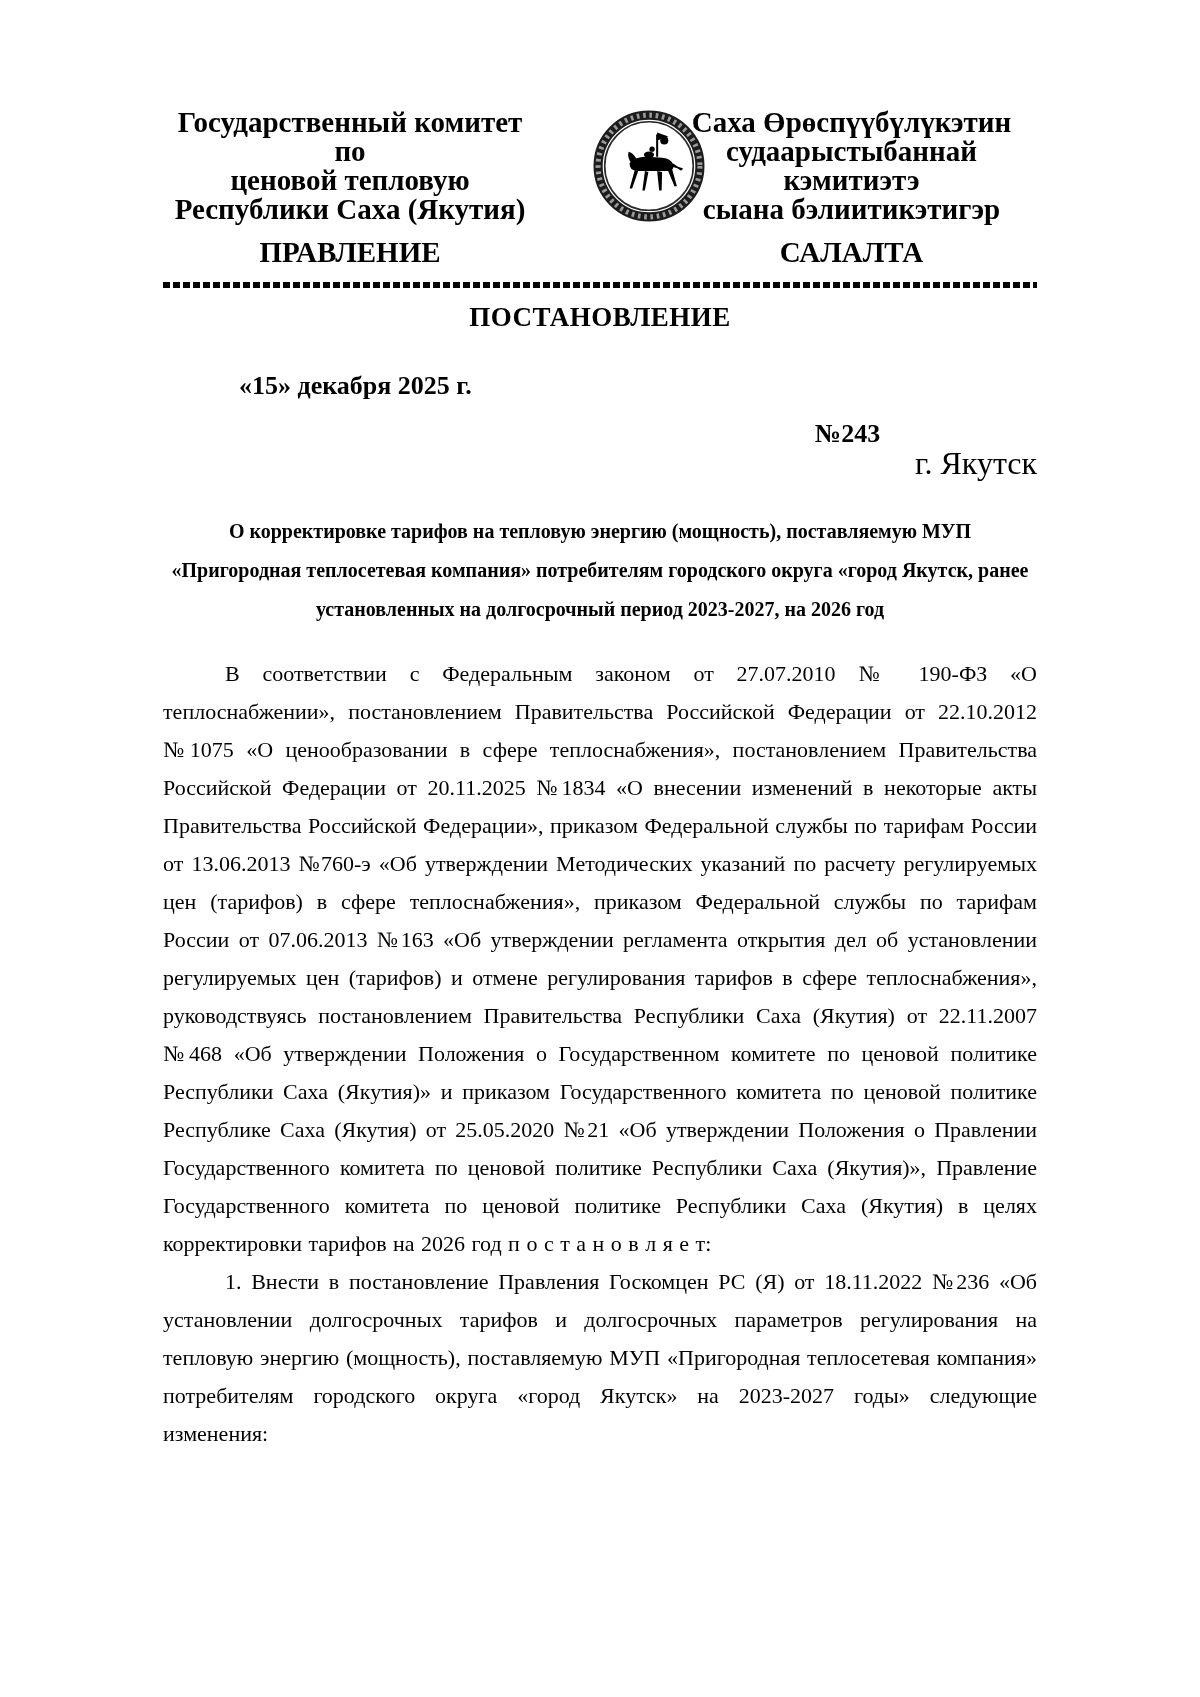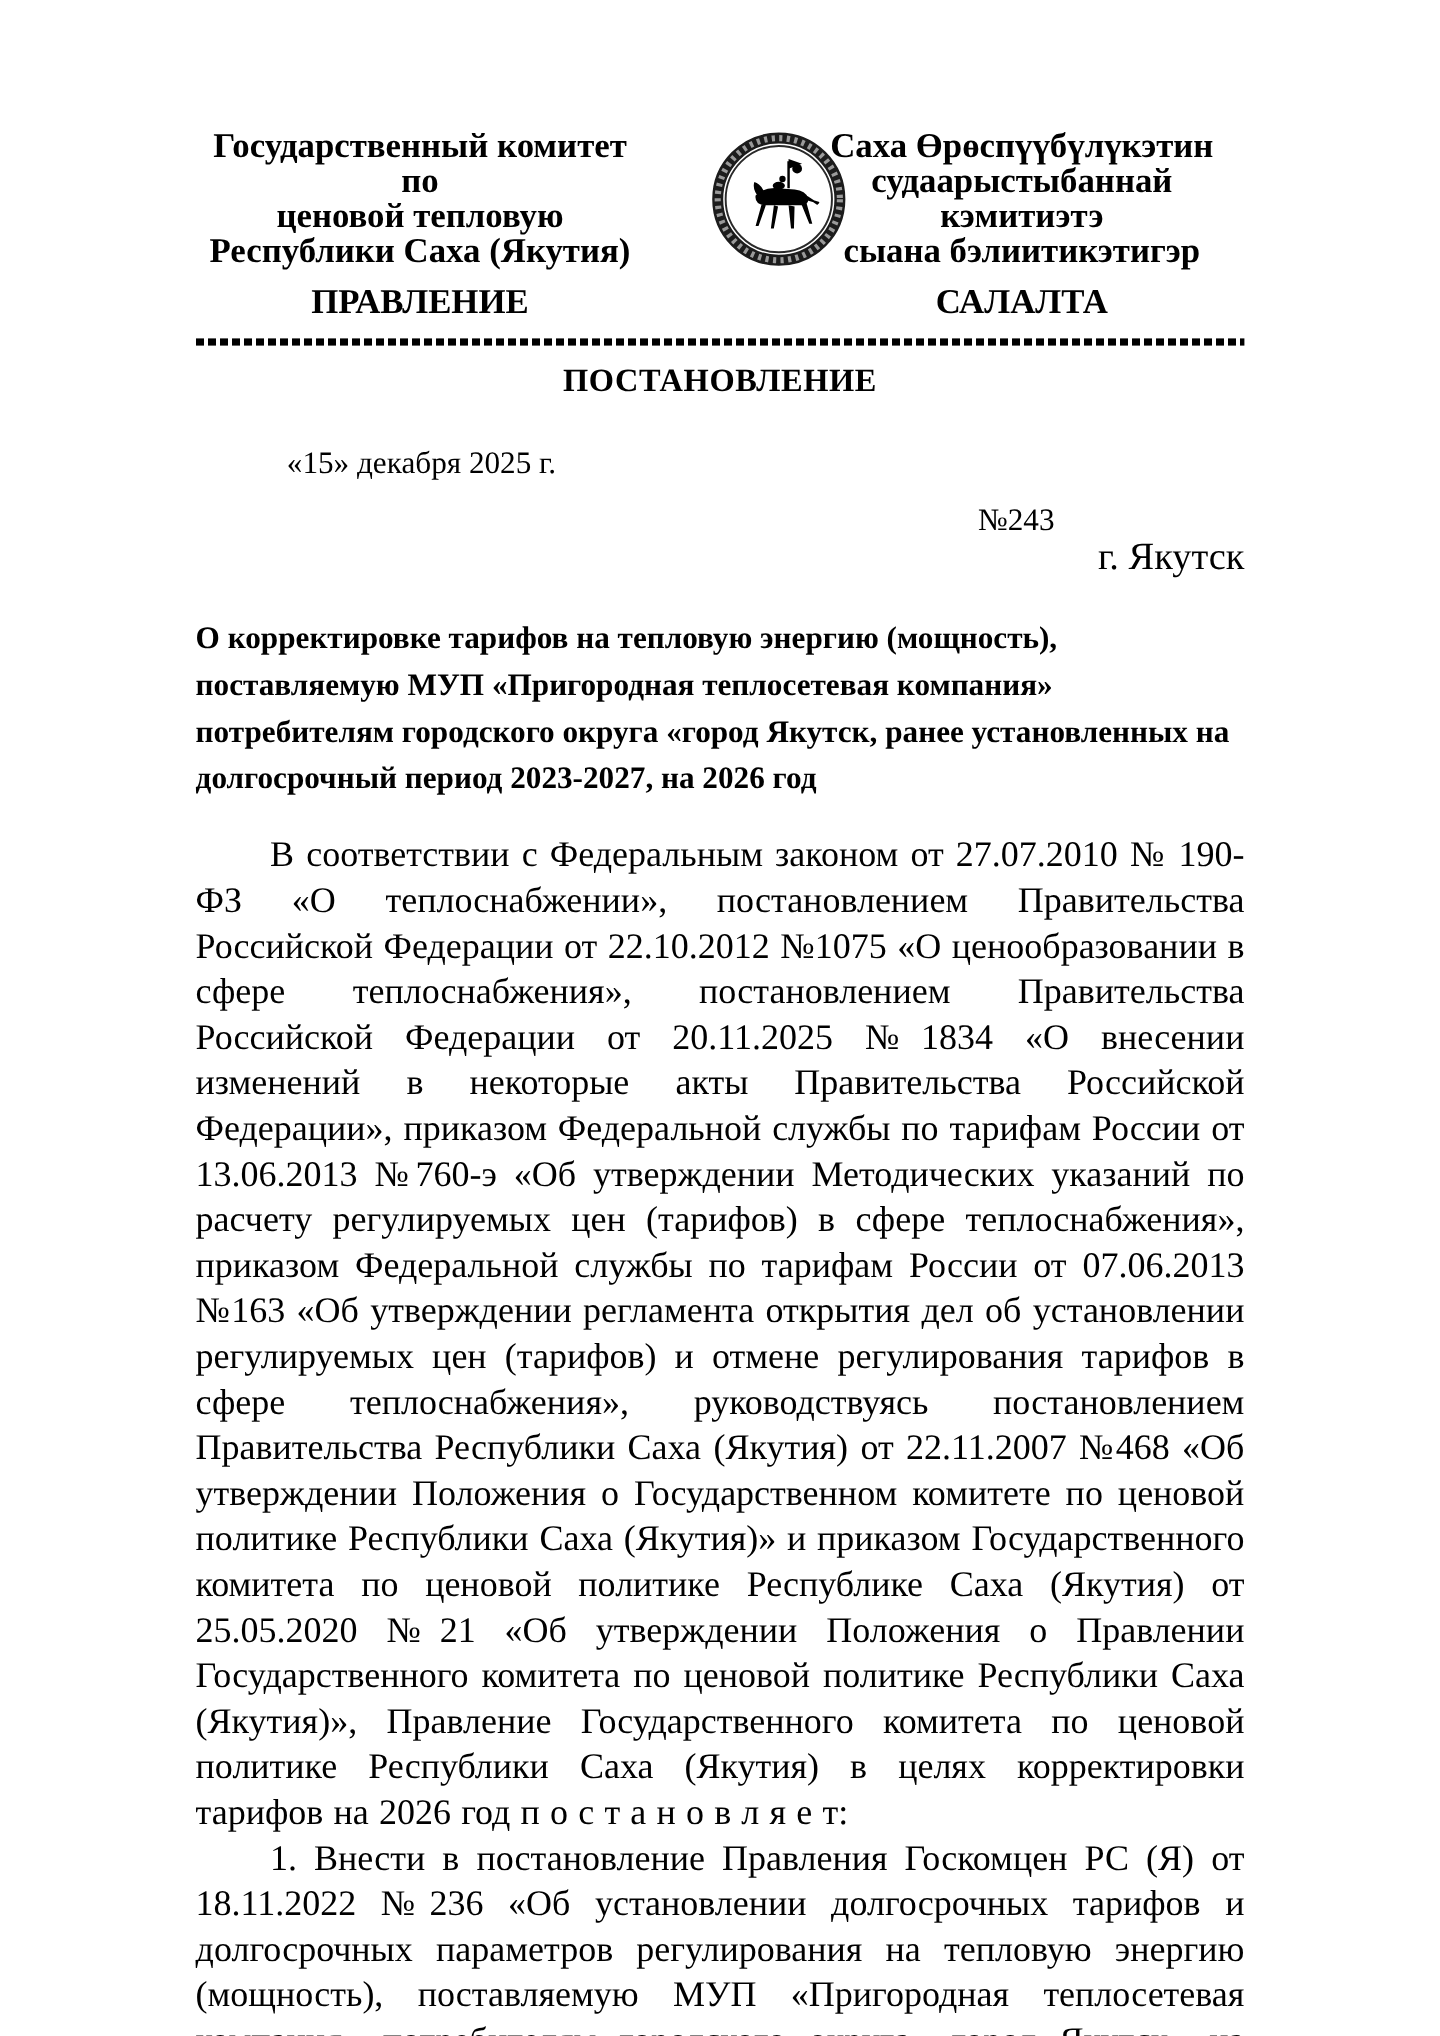--- a/index.html
+++ b/index.html
@@ -48,39 +48,40 @@
   .doc-type {
     margin-top: 14px;
     text-align: center;
     font-weight: bold; font-size: 27px; letter-spacing: 0.5px;
   }
   .date-row {
     position: relative;
     margin-top: 38px;
     font-size: 26px;
     height: 34px;
+    font-weight: bold;
   }
   .date-row .date   { position: absolute; left: 76px; }
   .date-row .number { position: absolute; left: 652px; margin-top: 48px; }
   .place {
     margin-top: 40px;
     text-align: right;
     font-size: 32px;
   }
   .doc-title {
     margin: 30px auto 0 auto;
     max-width: 880px;
-    text-align: left;
-    font-weight: bold; font-size: 26px; line-height: 39px;
+    text-align: center;
+    font-weight: bold; font-size: 20px; line-height: 39px;
   }
 
   
   .body-text { margin-top: 26px; }
   .body-text p {
-    font-size: 30px;
+    font-size: 22px;
     line-height: 38px;
     text-align: justify;
     text-indent: 62px;
     word-spacing: 1px;
   }
 </style>
 </head>
 <body>
 
 <div class="page">

